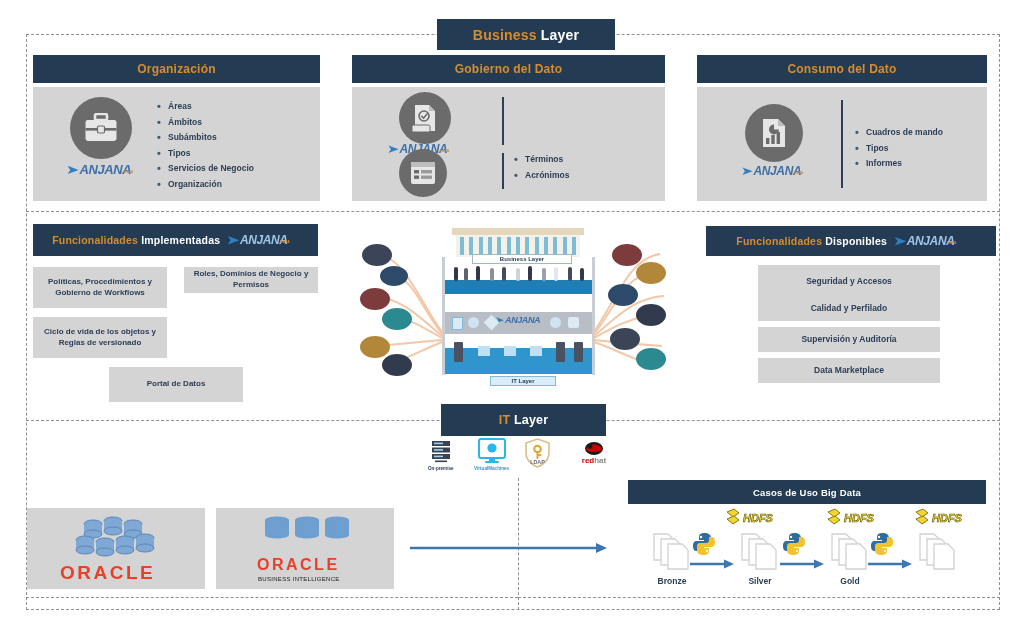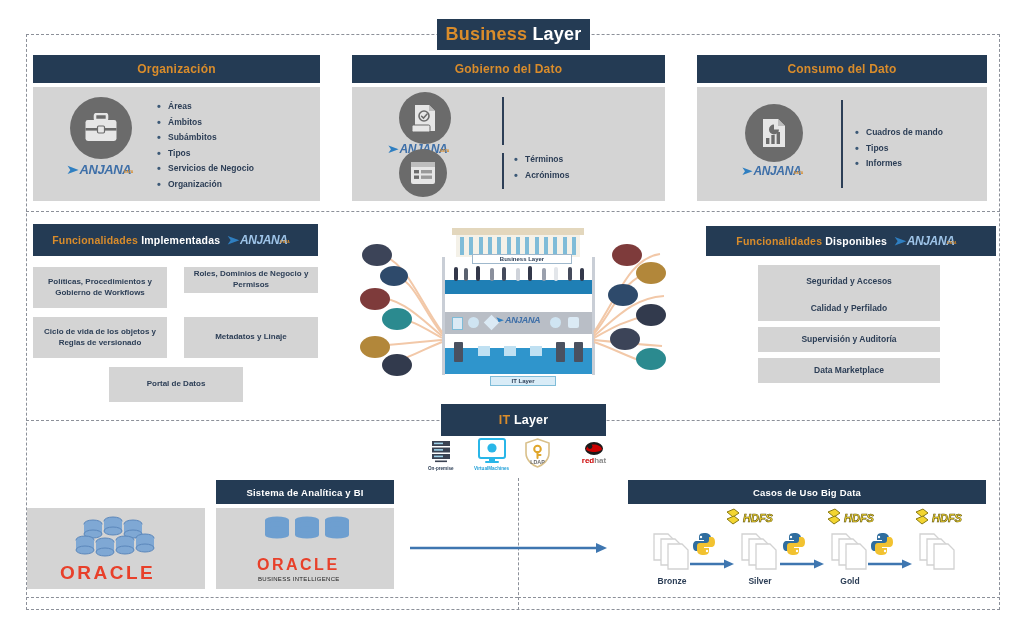--- a/index.html
+++ b/index.html
@@ -205,21 +205,21 @@
 
   <div class="abs hdash" style="left:26px; top:211px; width:974px;"></div>
   <div class="abs hdash" style="left:26px; top:420px; width:974px;"></div>
   <div class="abs hdash" style="left:26px; top:478px; width:974px; border-top-style:none;"></div>
 
   <div class="abs vdash" style="left:518px; top:478px; height:132px;"></div>
 
   <div class="abs hdash" style="left:26px; top:597px; width:492px;"></div>
   <div class="abs hdash" style="left:518px; top:597px; width:482px;"></div>
 
-  <div class="abs navy-bar" style="left:437px; top:19px; width:153px; height:31px; font-size:18px;">
+  <div class="abs navy-bar" style="left:437px; top:19px; width:178px; height:31px; font-size:14px;">
     <span class="accent">Business</span>&nbsp;<span class="plain">Layer</span>
   </div>
 
   <div class="abs navy-bar" style="left:33px; top:55px; width:287px; height:28px; font-size:12px;">
     <span class="accent">Organización</span>
   </div>
   <div class="abs grey-panel" style="left:33px; top:87px; width:287px; height:114px;">
 
     <div class="abs circ-icon" style="left:37px; top:10px; width:62px; height:62px;">
       <svg width="34" height="30" viewBox="0 0 34 30" aria-hidden="true">
@@ -319,21 +319,20 @@
     <span class="anjana" style="margin-left:8px; font-size:12px;">
       <span class="wing">➤</span>
       <span class="word" style="color:#9ec4e8;">ANJANA</span>
       <span class="sub">DATA</span>
     </span>
   </div>
 
   <div class="grey-chip abs" style="left:33px; top:267px; width:134px; height:41px;">Políticas, Procedimientos y Gobierno de Workflows</div>
   <div class="grey-chip abs" style="left:184px; top:267px; width:134px; height:26px;">Roles, Dominios de Negocio y Permisos</div>
   <div class="grey-chip abs" style="left:33px; top:317px; width:134px; height:41px;">Ciclo de vida de los objetos y Reglas de versionado</div>
-  <div class="grey-chip abs" style="left:184px; top:317px; width:134px; height:41px;">Metadatos y Linaje</div>
   <div class="grey-chip abs" style="left:109px; top:367px; width:134px; height:35px;">Portal de Datos</div>
 
   <div class="abs navy-bar" style="left:706px; top:226px; width:290px; height:30px; font-size:10.5px;">
     <span class="accent">Funcionalidades</span>&nbsp;<span class="plain">Disponibles</span>
     <span class="anjana" style="margin-left:8px; font-size:12px;">
       <span class="wing">➤</span>
       <span class="word" style="color:#9ec4e8;">ANJANA</span>
       <span class="sub">DATA</span>
     </span>
   </div>
@@ -521,23 +520,20 @@
           <rect x="41" y="26" width="18" height="10" stroke="none"></rect>
           <ellipse cx="50" cy="36" rx="9" ry="4"></ellipse>
         <ellipse cx="70" cy="24" rx="9" ry="4"></ellipse>
           <rect x="61" y="24" width="18" height="10" stroke="none"></rect>
           <ellipse cx="70" cy="34" rx="9" ry="4"></ellipse>
       </g>
     </svg>
     <div class="abs oracle-word" style="left:33px; top:54px; font-size:19px;">ORACLE</div>
   </div>
 
-  <div class="abs navy-bar" style="left:216px; top:480px; width:178px; height:24px; font-size:9.5px;">
-    <span class="plain">Sistema de Analítica y BI</span>
-  </div>
   <div class="abs grey-panel" style="left:216px; top:508px; width:178px; height:81px;">
     <svg class="abs" style="left:48px; top:8px;" width="86" height="34" viewBox="0 0 86 34" aria-hidden="true">
       <g fill="#6e9fd0">
         <ellipse cx="13" cy="4" rx="12" ry="3.6"></ellipse>
           <rect x="1" y="4" width="24" height="5"></rect>
         <ellipse cx="13" cy="9" rx="12" ry="3.6"></ellipse>
           <rect x="1" y="9" width="24" height="5"></rect>
         <ellipse cx="13" cy="14" rx="12" ry="3.6"></ellipse>
           <rect x="1" y="14" width="24" height="5"></rect>
         <ellipse cx="13" cy="19" rx="12" ry="3.6"></ellipse>

